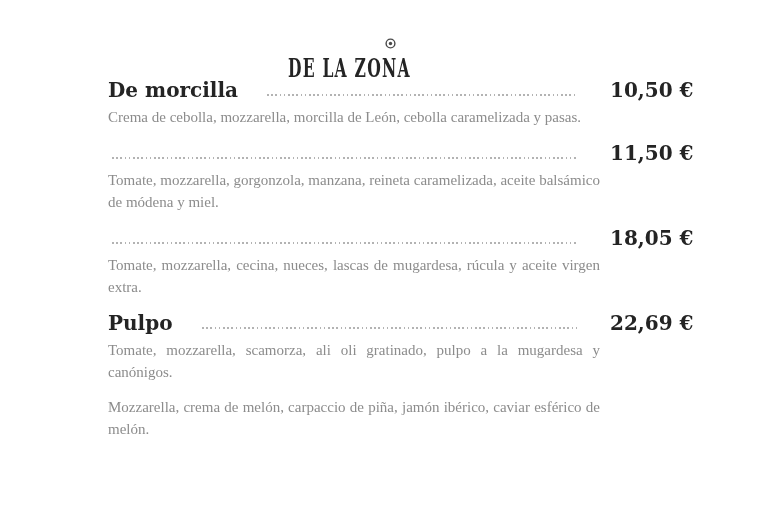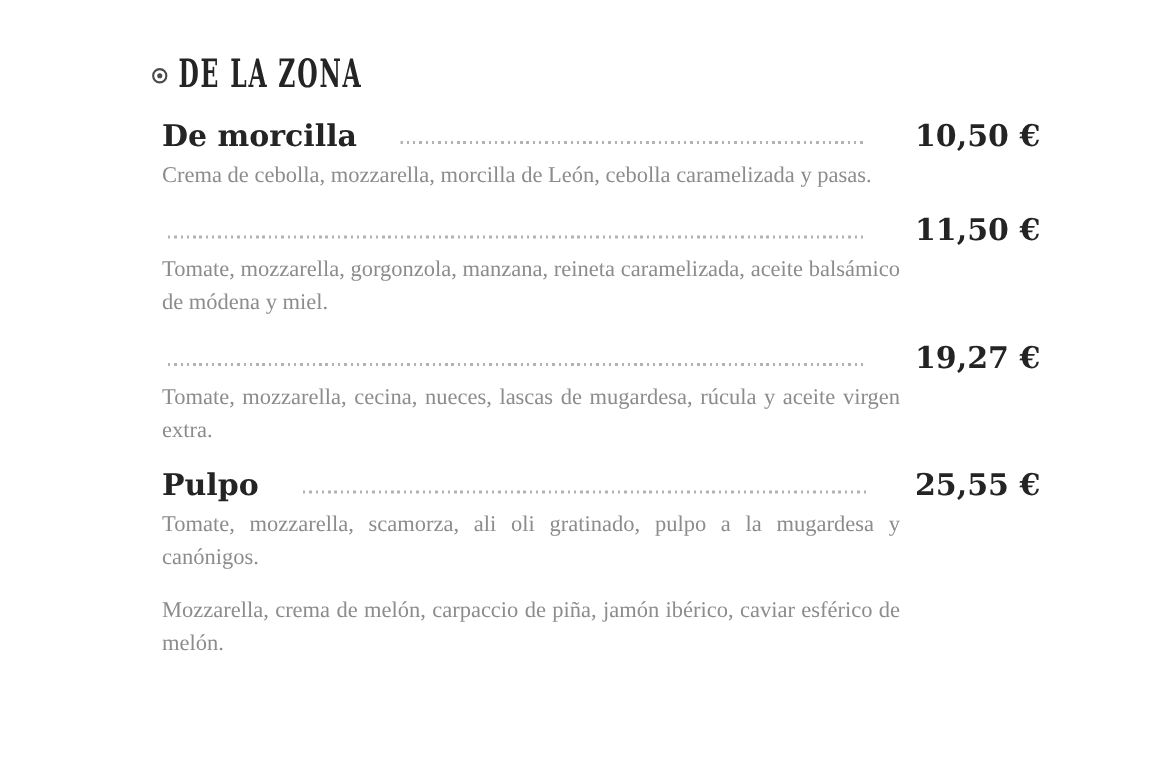--- a/index.html
+++ b/index.html
@@ -16,20 +16,21 @@
     position: relative;
   }
   
   .section-header {
     display: flex;
     align-items: center;
     gap: 7px;
     margin-left: -7px;
     height: 24px;
     margin-bottom: 16px;
+    flex-direction: column;
   }
   .stamp-icon { flex: none; display: block; }
   .section-title {
     font-family: "DejaVu Serif", serif;
     font-weight: 700;
     font-size: 26px;
     letter-spacing: 2px;
     color: #242424;
     white-space: nowrap;
     transform: scaleX(0.60);
@@ -105,30 +106,30 @@
       <div class="item-row">
         <span class="leader"></span>
         <span class="item-price">11,50 €</span>
       </div>
       <p class="item-desc">Tomate, mozzarella, gorgonzola, manzana, reineta caramelizada, aceite balsámico de módena y miel.</p>
     </div>
 
     <div class="menu-item">
       <div class="item-row">
         <span class="leader"></span>
-        <span class="item-price">19,27 €</span>
+        <span class="item-price">18,05 €</span>
       </div>
       <p class="item-desc">Tomate, mozzarella, cecina, nueces, lascas de mugardesa, rúcula y aceite virgen extra.</p>
     </div>
 
     <div class="menu-item">
       <div class="item-row">
         <span class="item-name">Pulpo</span>
         <span class="leader"></span>
-        <span class="item-price">25,55 €</span>
+        <span class="item-price">22,69 €</span>
       </div>
       <p class="item-desc">Tomate, mozzarella, scamorza, ali oli gratinado, pulpo a la mugardesa y canónigos.</p>
     </div>
 
     <div class="menu-item">
       <p class="item-desc">Mozzarella, crema de melón, carpaccio de piña, jamón ibérico, caviar esférico de melón.</p>
     </div>
   </div>
 
 </div>

